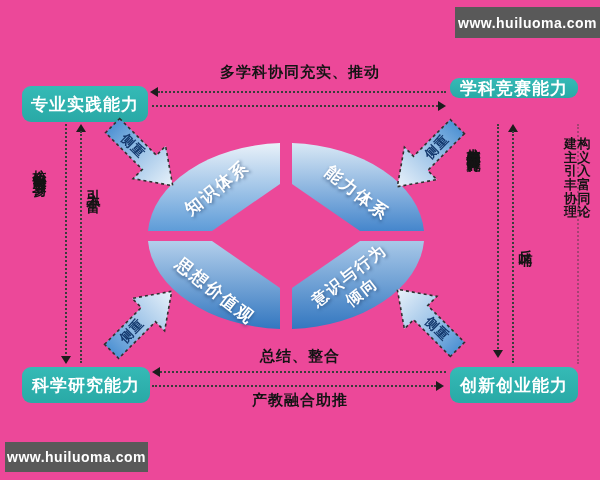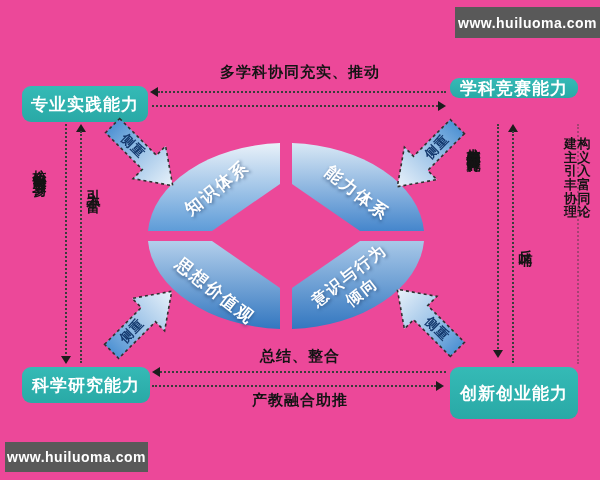--- a/index.html
+++ b/index.html
@@ -11,21 +11,21 @@
           font-size:14px;font-weight:bold;letter-spacing:.5px;}
   .banner-top{left:455px;top:7px;width:145px;height:31px;}
   .banner-bottom{left:5px;top:442px;width:143px;height:30px;}
   
   .node{background:linear-gradient(180deg,#35bab6,#29a9a6);color:#fff;border-radius:9px;
         display:flex;align-items:center;justify-content:center;font-size:17px;font-weight:bold;
         letter-spacing:1px;}
   .node-tl{left:22px;top:86px;width:126px;height:36px;}
   .node-tr{left:450px;top:78px;width:128px;height:20px;}
   .node-bl{left:22px;top:367px;width:128px;height:36px;}
-  .node-br{left:450px;top:367px;width:128px;height:52px;}
+  .node-br{left:450px;top:367px;width:128px;height:36px;}
   
   .hline{height:0;border-top:2px dotted #3c3c3c;}
   .vline{width:0;border-left:2px dotted #3c3c3c;}
   .ah-left{width:0;height:0;border-top:5px solid transparent;border-bottom:5px solid transparent;border-right:8px solid #1d1d1d;}
   .ah-right{width:0;height:0;border-top:5px solid transparent;border-bottom:5px solid transparent;border-left:8px solid #1d1d1d;}
   .ah-up{width:0;height:0;border-left:5px solid transparent;border-right:5px solid transparent;border-bottom:8px solid #1d1d1d;}
   .ah-down{width:0;height:0;border-left:5px solid transparent;border-right:5px solid transparent;border-top:8px solid #1d1d1d;}
   .link-label{color:#141414;font-weight:bold;font-size:15px;text-align:center;letter-spacing:1px;}
   .vtext{writing-mode:vertical-rl;text-orientation:upright;color:#141414;font-weight:bold;
          font-size:14px;letter-spacing:2px;line-height:1;}

